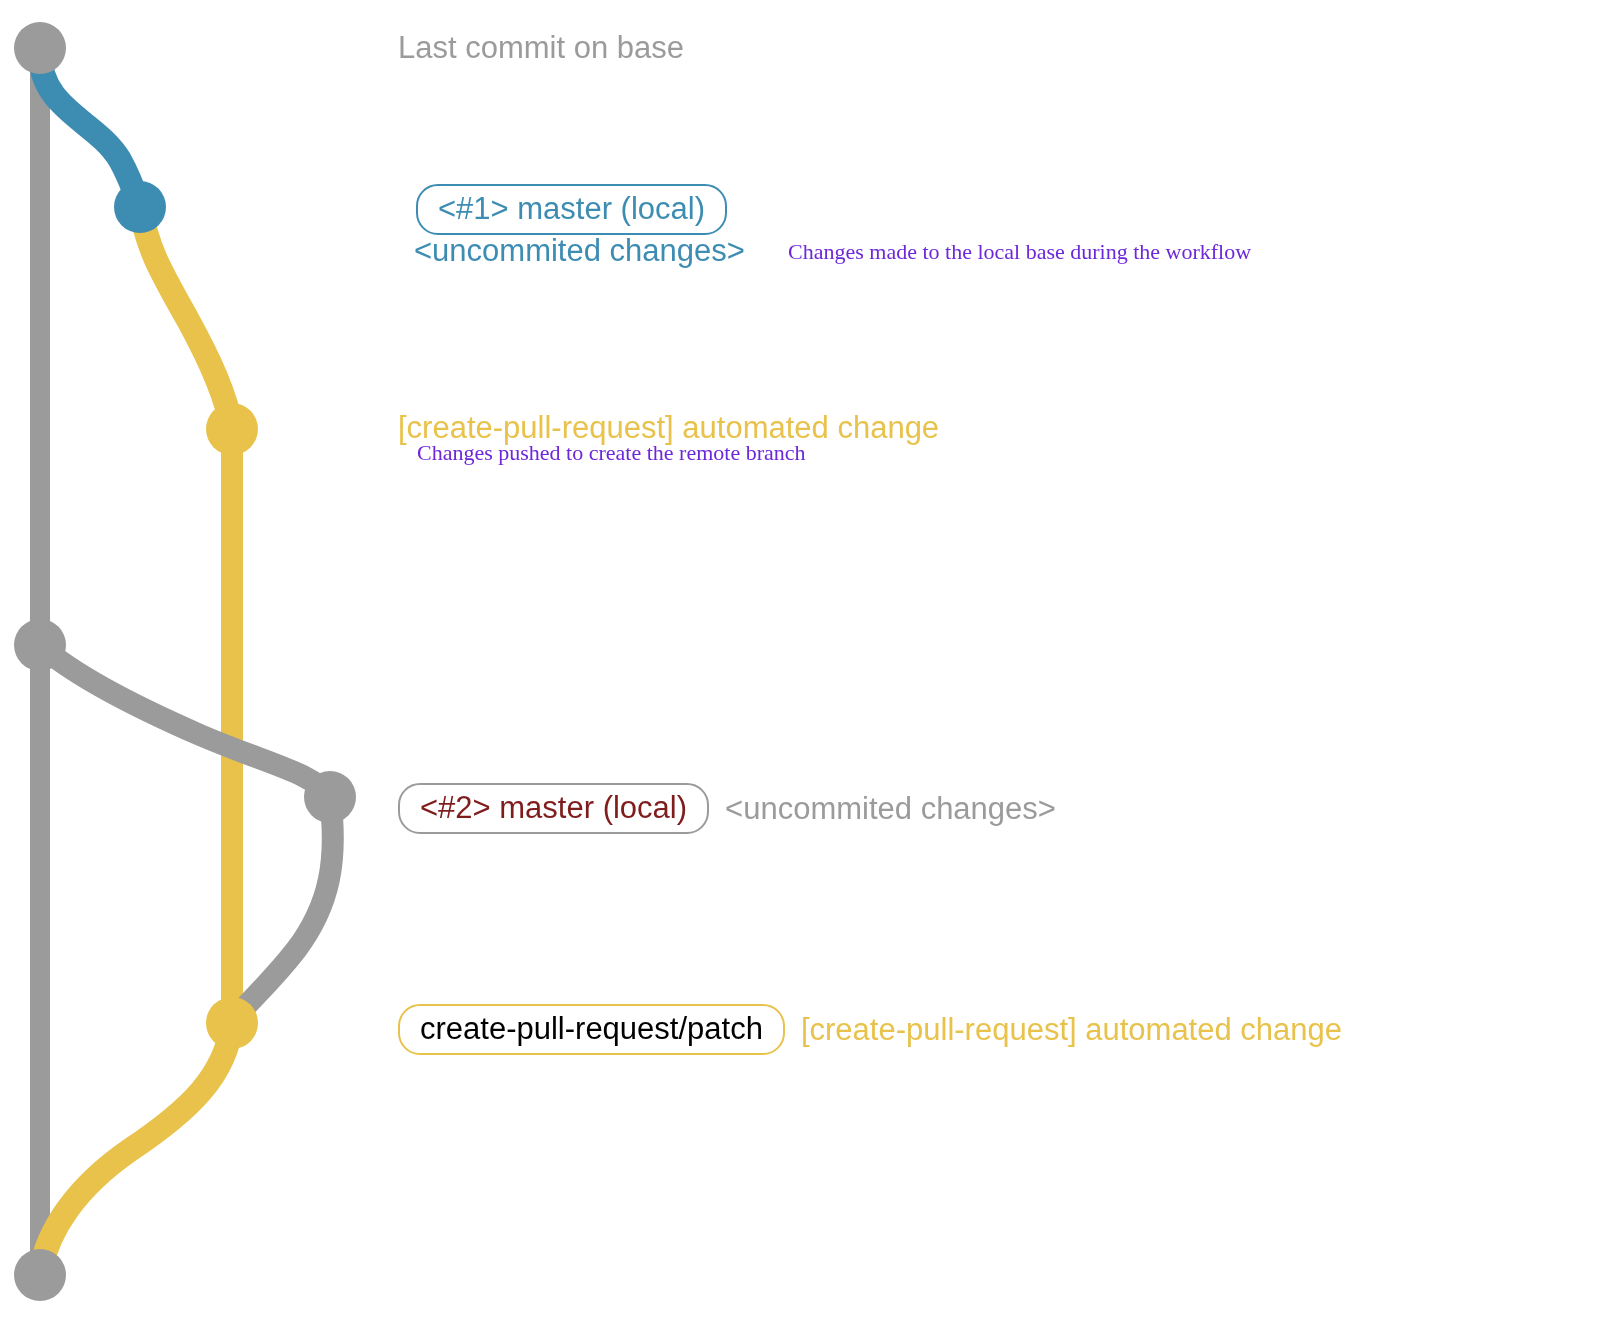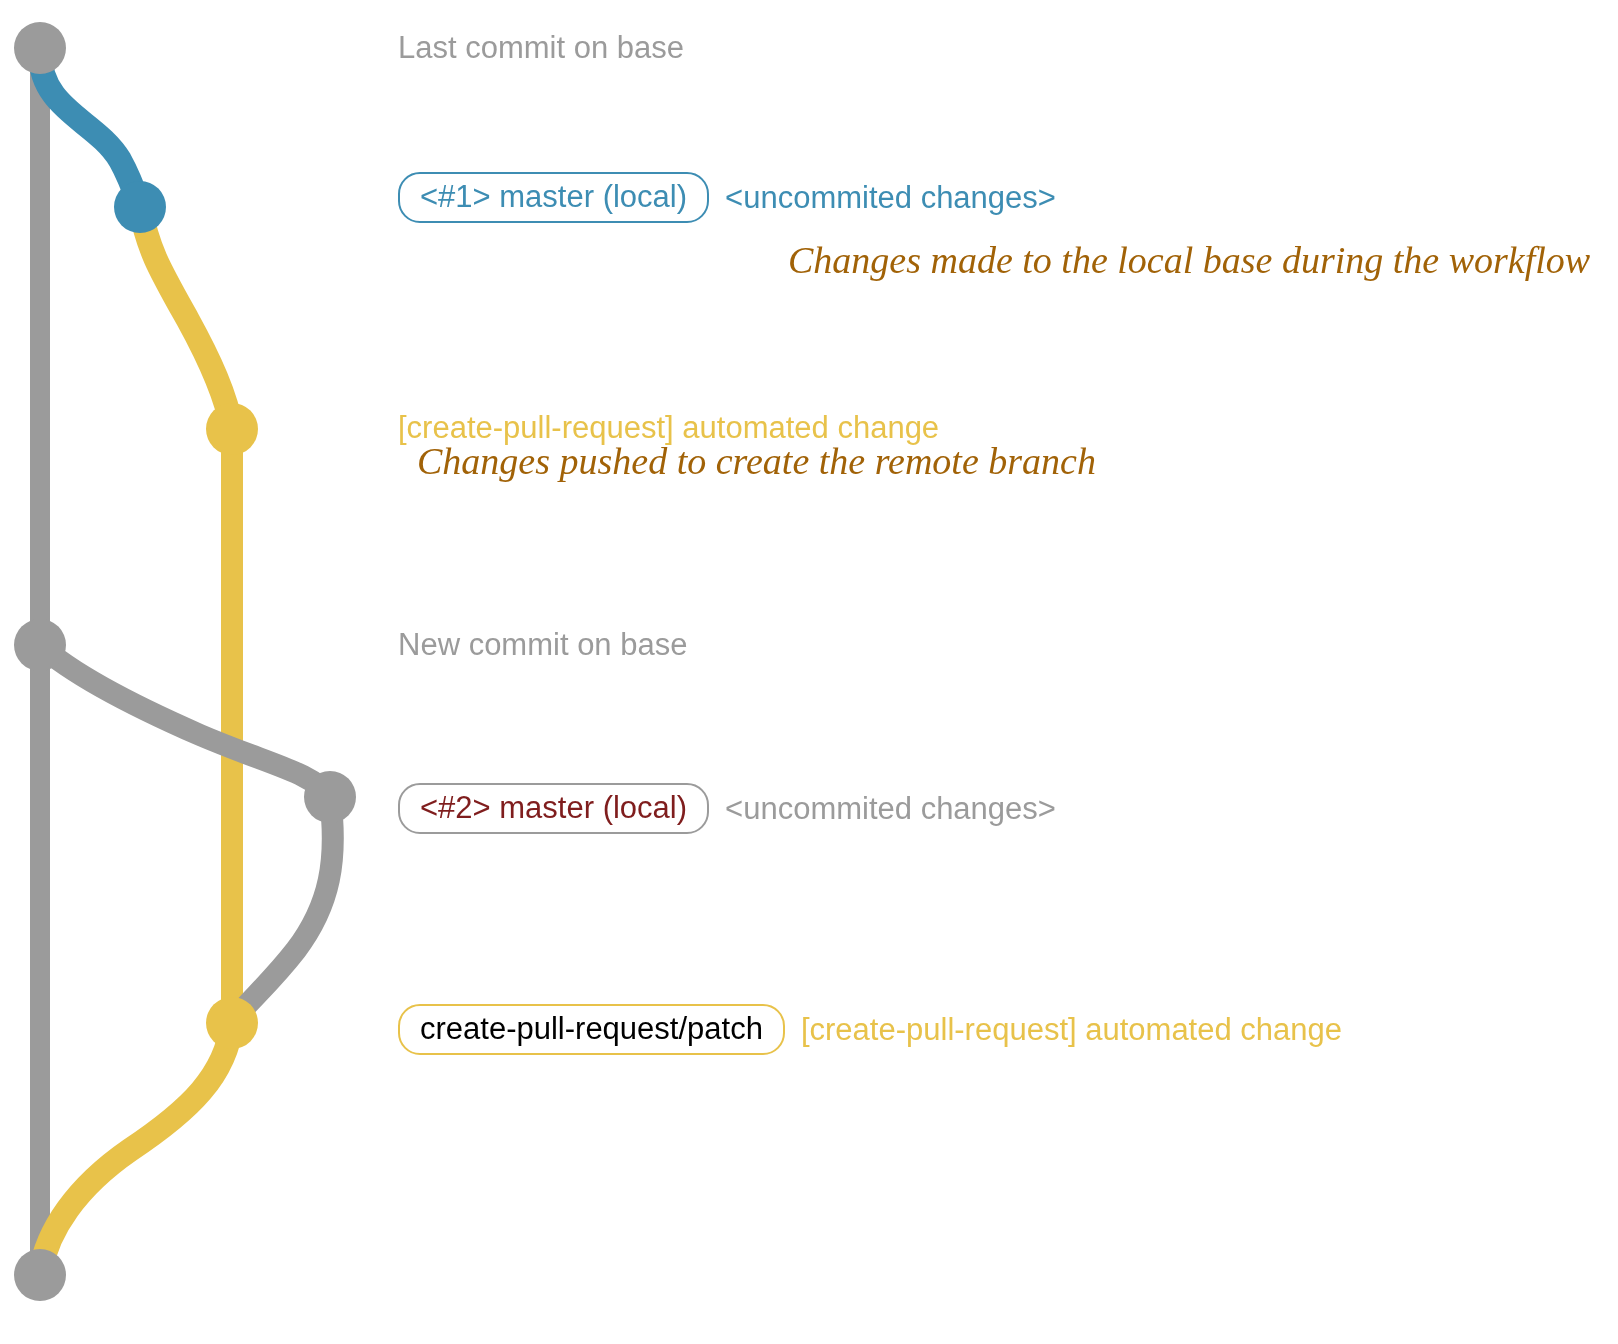--- a/index.html
+++ b/index.html
@@ -55,25 +55,24 @@
     font-family: "Liberation Sans", sans-serif;
   }
   .commit-msg.blue { color: #3d8db3; }
   .commit-msg.yellow { color: #e8c24a; }
   .commit-msg.gray { color: #9b9b9b; }
   .commit-msg.nobadge { margin-left: 0; }
 
   .desc {
     position: absolute;
     font-family: "Liberation Serif", serif;
-    font-size: 38px;
+    font-size: 22px;
     line-height: 1;
-    color: #a16207;
+    color: #6d28d9;
     white-space: nowrap;
-    font-style: italic;
   }
 </style>
 </head>
 <body>
 
 <div id="page">
 
   <svg id="graph" viewBox="0 0 400 1344">
 
     <path d="M 40 48 L 40 1275" stroke="#9b9b9b" stroke-width="20" fill="none" stroke-linecap="round"></path>
@@ -96,34 +95,31 @@
     <circle cx="40" cy="645" r="26" fill="#9b9b9b"></circle>
     <circle cx="330" cy="797" r="26" fill="#9b9b9b"></circle>
     <circle cx="232" cy="1023" r="26" fill="#e8c24a"></circle>
     <circle cx="40" cy="1275" r="26" fill="#9b9b9b"></circle>
   </svg>
 
   <div class="row" style="left:398px; top:32px;">
     <span class="commit-msg gray nobadge">Last commit on base</span>
   </div>
 
-  <div class="row" style="left:398px; top:172px;">
+  <div class="row" style="left:398px; top:184px;flex-direction:column;">
     <span class="badge blue">&lt;#1&gt; master (local)</span>
     <span class="commit-msg blue">&lt;uncommited changes&gt;</span>
   </div>
   <div class="desc" style="left:788px; top:241px;">Changes made to the local base during the workflow</div>
 
   <div class="row" style="left:398px; top:412px;">
     <span class="commit-msg yellow nobadge">[create-pull-request] automated change</span>
   </div>
   <div class="desc" style="left:417px; top:442px;">Changes pushed to create the remote branch</div>
 
-  <div class="row" style="left:398px; top:629px;">
-    <span class="commit-msg gray nobadge">New commit on base</span>
-  </div>
 
   <div class="row" style="left:398px; top:783px;">
     <span class="badge gray">&lt;#2&gt; master (local)</span>
     <span class="commit-msg gray">&lt;uncommited changes&gt;</span>
   </div>
 
   <div class="row" style="left:398px; top:1004px;">
     <span class="badge yellow">create-pull-request/patch</span>
     <span class="commit-msg yellow">[create-pull-request] automated change</span>
   </div>

